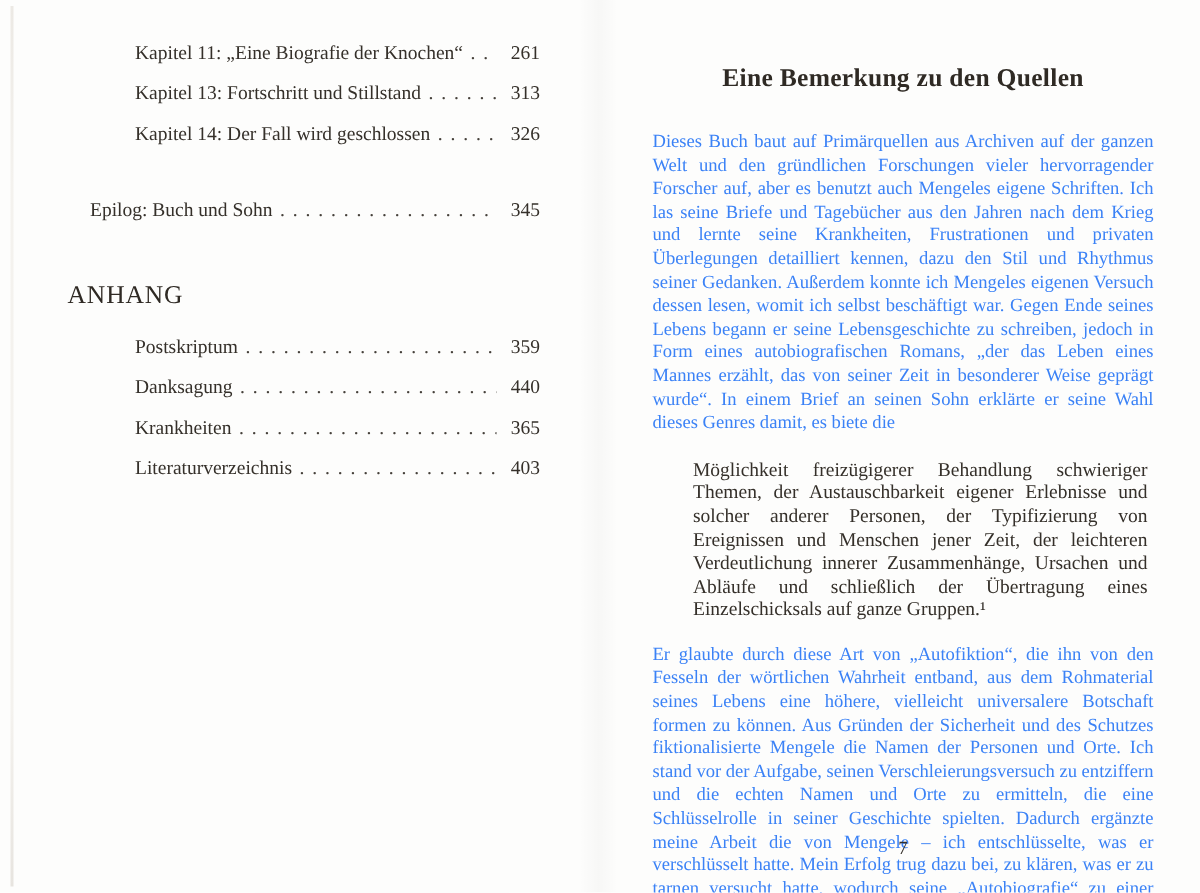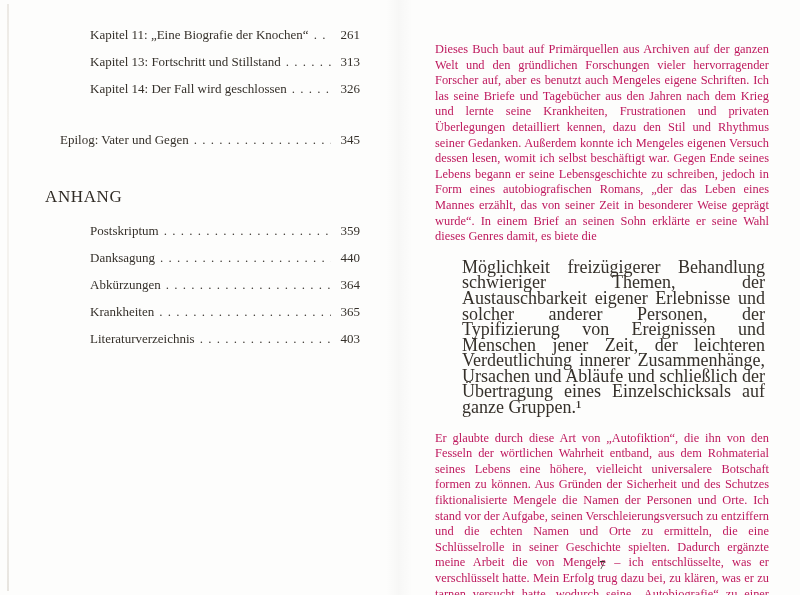--- a/index.html
+++ b/index.html
@@ -64,26 +64,26 @@
     margin: 0 0 25px 0;
     text-align: center;
     font-size: 17px; font-weight: bold;
     color: #2f2a24;
     letter-spacing: 0.2px;
   }
   .body-par {
     margin: 0;
     text-align: justify;
     font-size: 12.4px; line-height: 15.6px;
-    color: #be185d;
+    color: #3b82f6;
   }
   .block-quote {
     margin: 15px 4px 15px 27px;
     text-align: justify;
-    font-size: 18px; line-height: 15.6px;
+    font-size: 13px; line-height: 15.6px;
     color: #35302a;
   }
   .page-number {
     position: absolute; left: 435px; top: 558px; width: 334px;
     text-align: center; font-size: 12.5px; color: #35302a;
   }
 </style>
 </head>
 <body>
 
@@ -105,57 +105,53 @@
     </div>
     <div class="toc-row indent">
       <span class="toc-label">Kapitel 14: Der Fall wird geschlossen</span>
       <span class="toc-dots"></span>
       <span class="toc-page">326</span>
     </div>
 
     <div class="gap-epilog"></div>
 
     <div class="toc-row">
-      <span class="toc-label">Epilog: Vater und Gegen</span>
+      <span class="toc-label">Epilog: Buch und Sohn</span>
       <span class="toc-dots"></span>
       <span class="toc-page">345</span>
     </div>
 
     <div class="gap-anhang"></div>
 
     <div class="anhang-heading">ANHANG</div>
 
     <div class="toc-row indent">
       <span class="toc-label">Postskriptum</span>
       <span class="toc-dots"></span>
       <span class="toc-page">359</span>
     </div>
     <div class="toc-row indent">
       <span class="toc-label">Danksagung</span>
       <span class="toc-dots"></span>
       <span class="toc-page">440</span>
     </div>
     <div class="toc-row indent">
-      <span class="toc-label">Abkürzungen</span>
-      <span class="toc-dots"></span>
-      <span class="toc-page">364</span>
-    </div>
-    <div class="toc-row indent">
       <span class="toc-label">Krankheiten</span>
       <span class="toc-dots"></span>
       <span class="toc-page">365</span>
     </div>
     <div class="toc-row indent">
       <span class="toc-label">Literaturverzeichnis</span>
       <span class="toc-dots"></span>
       <span class="toc-page">403</span>
     </div>
 
   </div>
 
   <div class="right-page">
+    <h1 class="chapter-title">Eine Bemerkung zu den Quellen</h1>
     <p class="body-par">Dieses Buch baut auf Primärquellen aus Archiven auf der ganzen Welt und den gründlichen Forschungen vieler hervorragender Forscher auf, aber es benutzt auch Mengeles eigene Schriften. Ich las seine Briefe und Tagebücher aus den Jahren nach dem Krieg und lernte seine Krankheiten, Frustrationen und privaten Überlegungen detailliert kennen, dazu den Stil und Rhythmus seiner Gedanken. Außerdem konnte ich Mengeles eigenen Versuch dessen lesen, womit ich selbst beschäftigt war. Gegen Ende seines Lebens begann er seine Lebensgeschichte zu schreiben, jedoch in Form eines autobiografischen Romans, „der das Leben eines Mannes erzählt, das von seiner Zeit in besonderer Weise geprägt wurde“. In einem Brief an seinen Sohn erklärte er seine Wahl dieses Genres damit, es biete die</p>
     <div class="block-quote">Möglichkeit freizügigerer Behandlung schwieriger Themen, der Austauschbarkeit eigener Erlebnisse und solcher anderer Personen, der Typifizierung von Ereignissen und Menschen jener Zeit, der leichteren Verdeutlichung innerer Zusammenhänge, Ursachen und Abläufe und schließlich der Übertragung eines Einzelschicksals auf ganze Gruppen.¹</div>
     <p class="body-par">Er glaubte durch diese Art von „Autofiktion“, die ihn von den Fesseln der wörtlichen Wahrheit entband, aus dem Rohmaterial seines Lebens eine höhere, vielleicht universalere Botschaft formen zu können. Aus Gründen der Sicherheit und des Schutzes fiktionalisierte Mengele die Namen der Personen und Orte. Ich stand vor der Aufgabe, seinen Verschleierungsversuch zu entziffern und die echten Namen und Orte zu ermitteln, die eine Schlüsselrolle in seiner Geschichte spielten. Dadurch ergänzte meine Arbeit die von Mengele – ich entschlüsselte, was er verschlüsselt hatte. Mein Erfolg trug dazu bei, zu klären, was er zu tarnen versucht hatte, wodurch seine „Autobiografie“ zu einer unersetzlichen und überaus wertvollen Quelle wurde.</p>
   </div>
 
   <div class="page-number">7</div>
 </div>
 
 </body></html>

